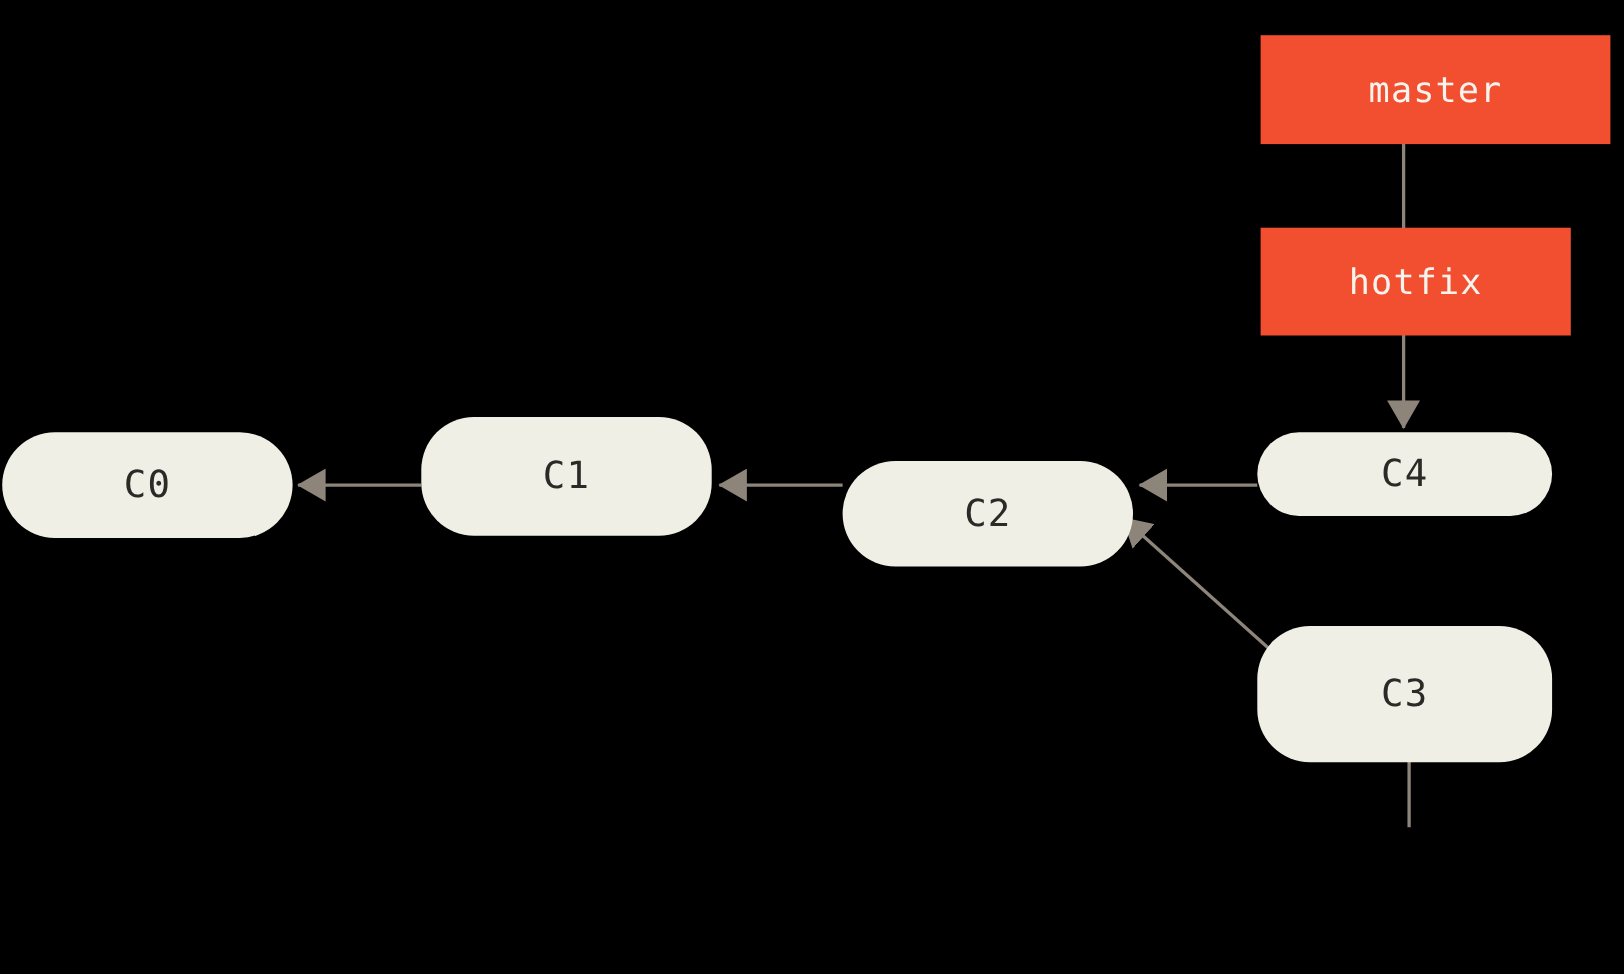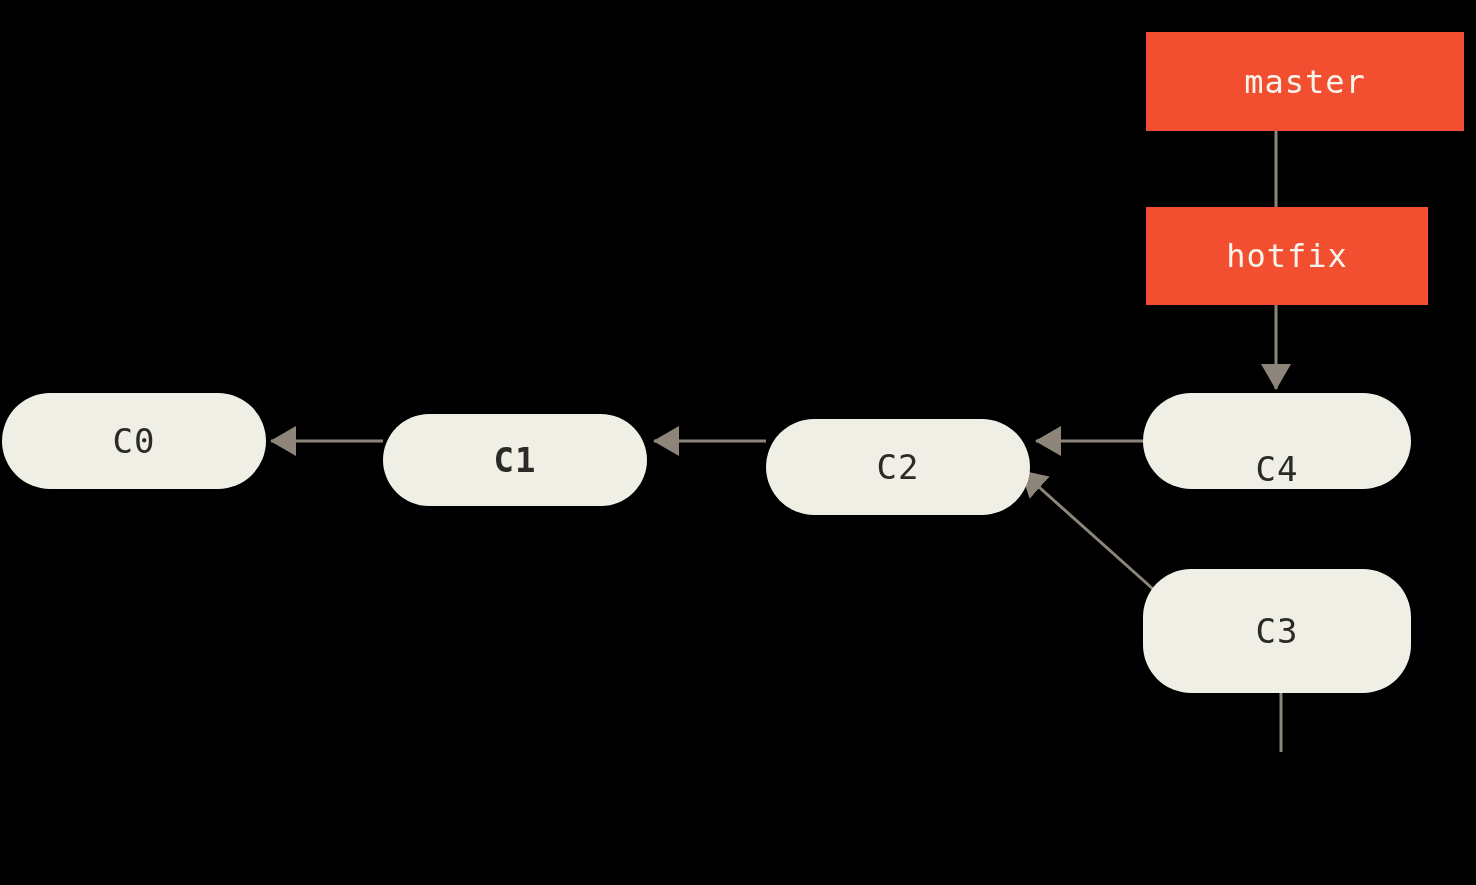--- a/index.html
+++ b/index.html
@@ -37,23 +37,23 @@
     letter-spacing: 1px;
   }
   .branch {
     background: #f24e30;
     color: #f7f4ee;
     font-size: 32px;
     letter-spacing: 1px;
   }
   
   #node-c0 { left: 2px;    top: 393px; width: 264px; height: 96px; }
-  #node-c1 { left: 383px;  top: 414px; width: 264px; height: 92px; font-weight: bold; }
+  #node-c1 { left: 383px;  top: 379px; width: 264px; height: 108px; }
   #node-c2 { left: 766px;  top: 393px; width: 264px; height: 96px; margin-top: 26px; }
-  #node-c4 { left: 1143px; top: 393px; width: 268px; height: 96px; align-items: flex-end; }
+  #node-c4 { left: 1143px; top: 393px; width: 268px; height: 76px; }
   #node-c3 { left: 1143px; top: 569px; width: 268px; height: 124px; }
   
   #node-master { left: 1146px; top: 32px;  width: 318px; height: 99px; }
   #node-hotfix { left: 1146px; top: 207px; width: 282px; height: 98px; }
   #node-iss53  { left: 1149px; top: 752px; width: 316px; height: 100px; }
 </style>
 </head>
 <body>
 
 <div class="canvas">

